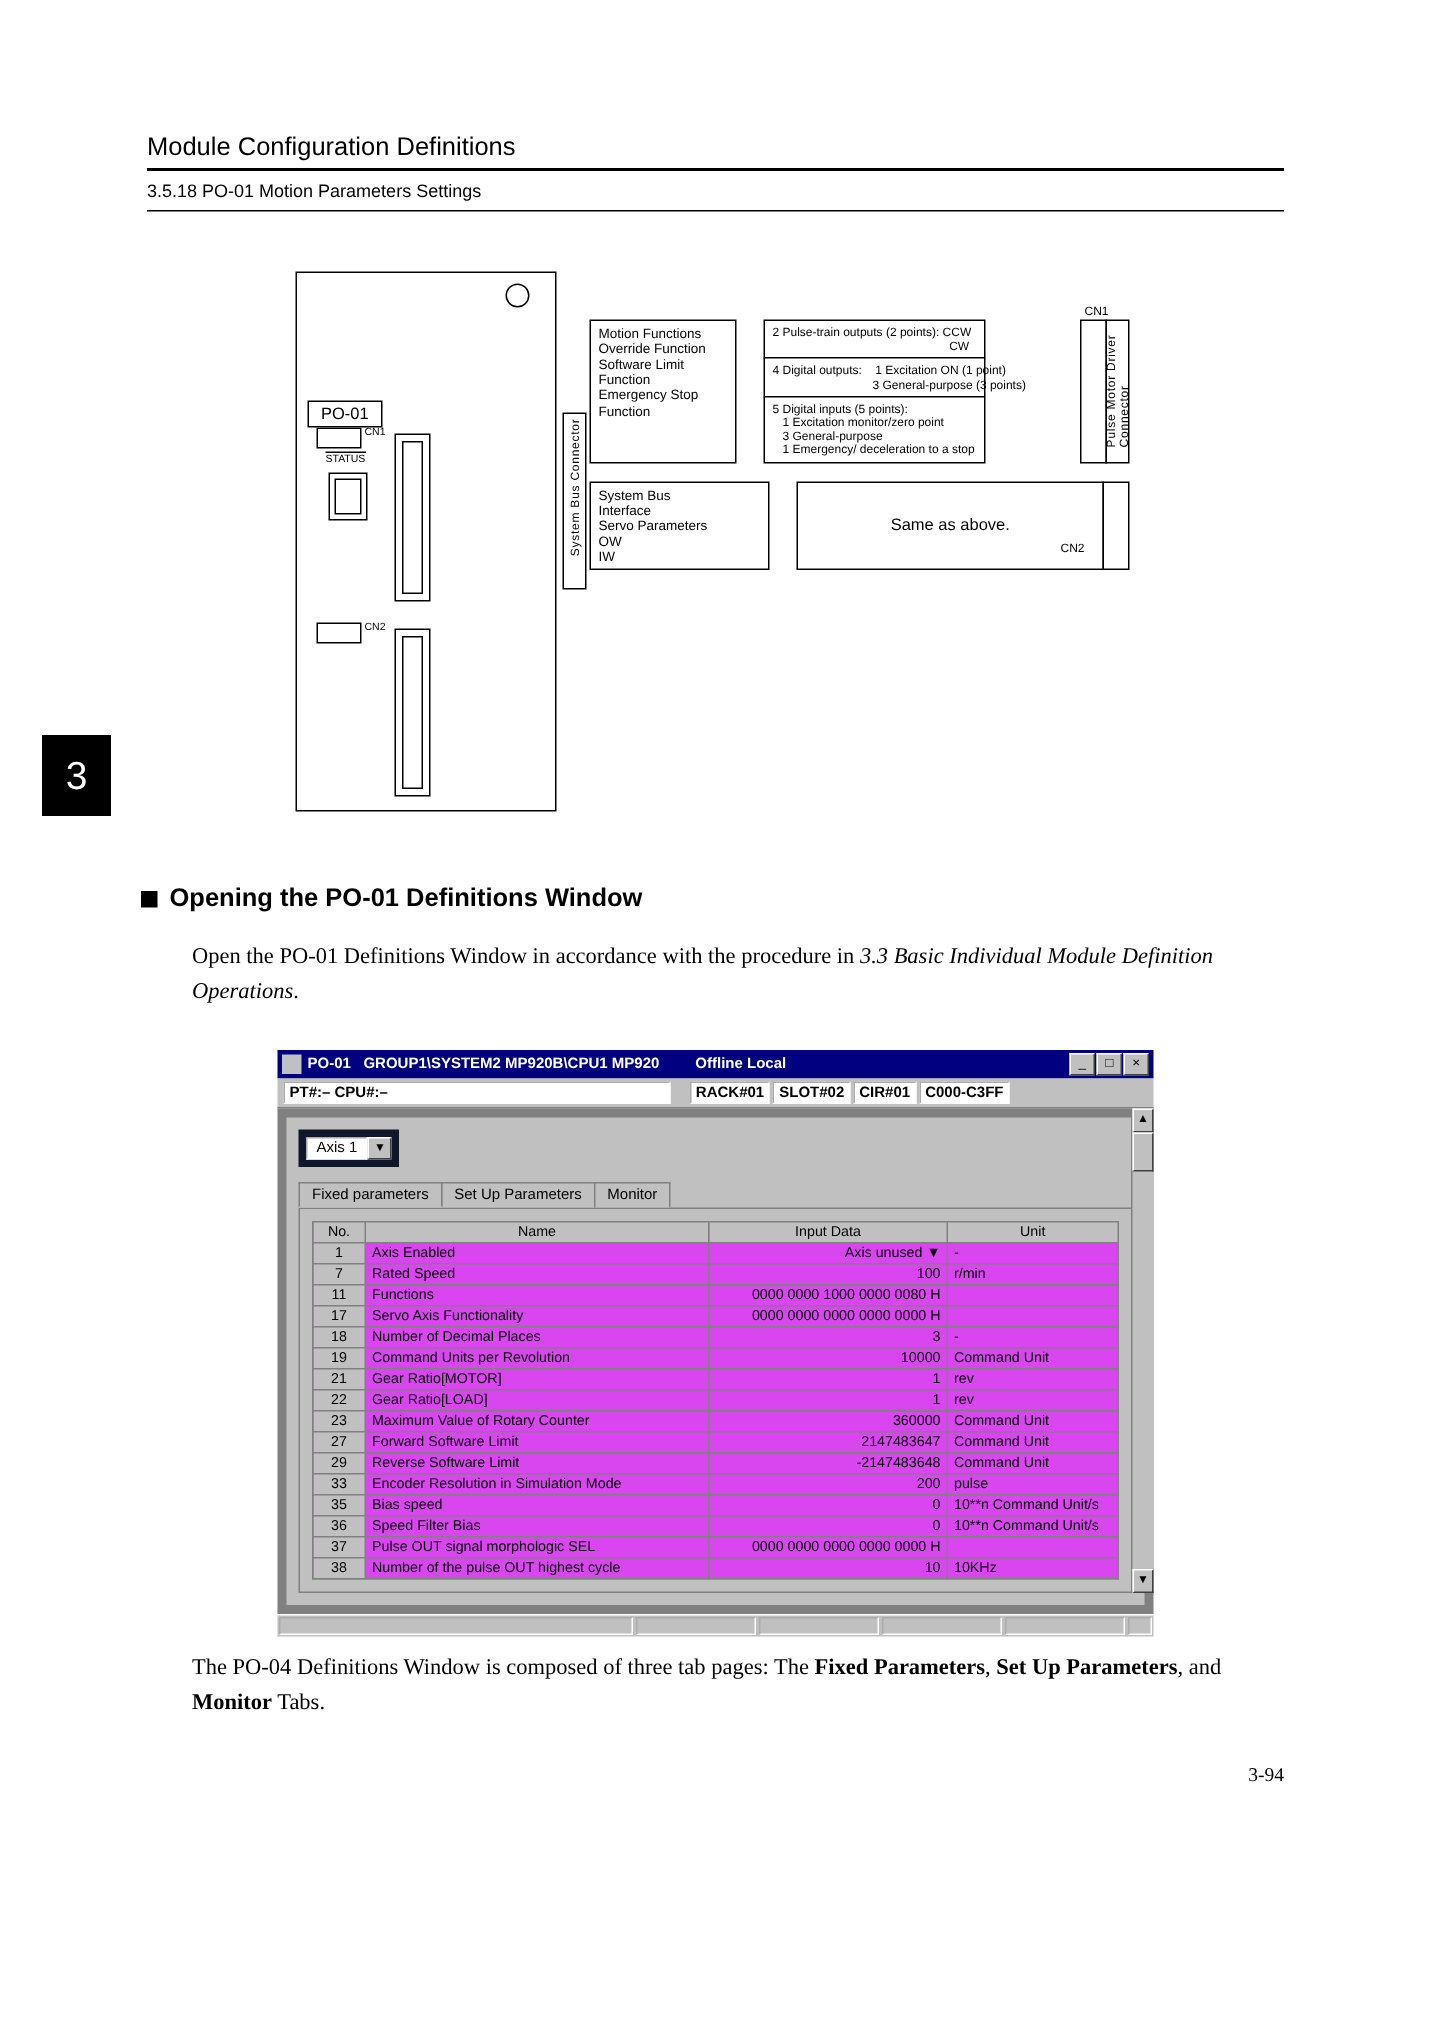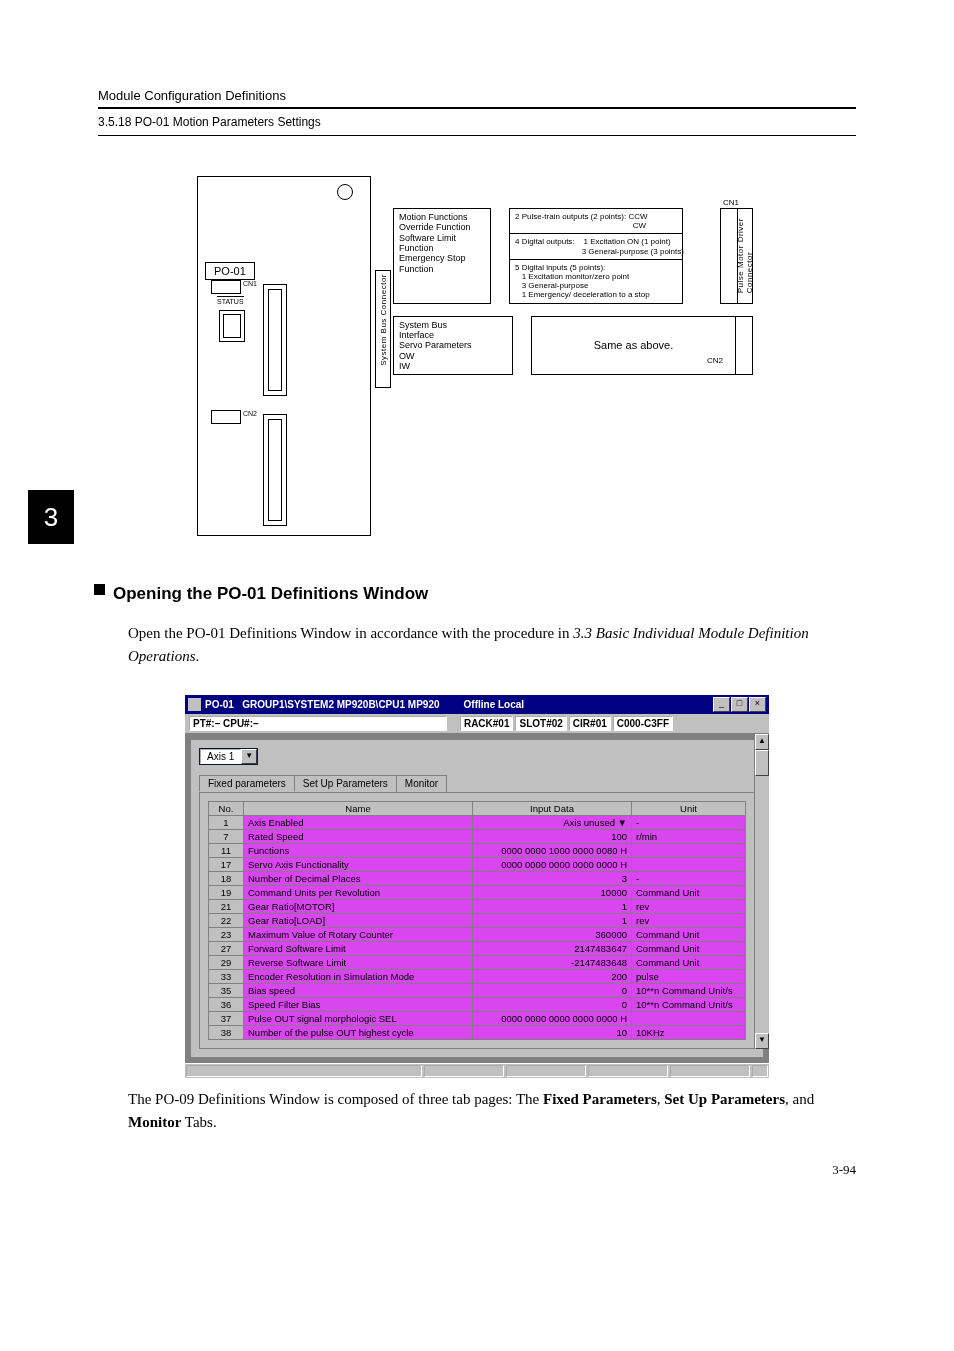--- a/index.html
+++ b/index.html
@@ -1,54 +1,54 @@
 <!DOCTYPE html>
 <html><head>
 <meta charset="utf-8">
 <style>
   html,body{margin:0;padding:0;background:#fff;font-family:"Times New Roman",serif;color:#000}
   .page{width:954px;min-height:1351px;margin:0 auto;position:relative;box-sizing:border-box;padding:88px 98px 40px 98px}
-  .running-head{font-family:Arial,Helvetica,sans-serif;font-size:13px;margin-bottom:4px}
+  .running-head{font-family:Arial,Helvetica,sans-serif;font-size:17px;margin-bottom:4px}
   .hr-thick{border:none;border-top:2px solid #000;margin:0 0 6px 0}
   .hr-thin{border:none;border-top:1px solid #000;margin:0 0 28px 0}
   .subhead{font-family:Arial,Helvetica,sans-serif;font-size:12px;margin-bottom:6px}
   .chapter-tab{position:absolute;left:28px;top:490px;width:46px;height:54px;background:#000;color:#fff;font-family:Arial,Helvetica,sans-serif;font-size:26px;display:flex;align-items:center;justify-content:center}
   
   .diagram{width:560px;margin:0 auto 36px auto;font-family:Arial,Helvetica,sans-serif;font-size:9px;position:relative;height:384px}
   .mod-outline{position:absolute;left:0;top:12px;width:172px;height:358px;border:1px solid #000}
   .mod-label{position:absolute;left:8px;top:98px;border:1px solid #000;padding:2px 8px;font-size:11px;background:#fff}
   .mod-screw{position:absolute;width:14px;height:14px;border:1px solid #000;border-radius:50%}
   .mod-tab{position:absolute;border:1px solid #000;width:28px;height:12px;background:#fff}
   .mod-conn{position:absolute;border:1px solid #000;width:22px;height:112px;left:22px;background:#fff}
   .mod-conn::after{content:"";position:absolute;inset:4px;border:1px solid #000}
   .mod-vertbox{position:absolute;border:1px solid #000;width:14px;text-align:center}
   .vtext{writing-mode:vertical-rl;transform:rotate(180deg);font-size:8px;letter-spacing:.5px;display:inline-block;padding:3px 0}
   .dia-pane{position:absolute;left:196px;top:44px;width:360px}
   .dia-box{border:1px solid #000;padding:3px 5px;line-height:1.15;background:#fff;box-sizing:border-box}
   .dia-row{display:flex;align-items:stretch}
-  .dia-rt{width:174px}
+  .dia-rt{width:148px}
   .dia-cn{border:1px solid #000;width:16px;margin-left:-1px;display:flex;align-items:center;justify-content:center}
   .cn-lbl{position:absolute;font-size:8px}
   .dia-vcol{border:1px solid #000;width:14px;margin-left:-1px;display:flex;align-items:center;justify-content:center}
   
-  .sec-h{font-family:Arial,Helvetica,sans-serif;font-size:17px;margin:0 0 18px 0;display:flex;align-items:flex-start}
+  .sec-h{font-family:Arial,Helvetica,sans-serif;font-size:17px;margin:0 0 18px 0;display:flex;align-items:center}
   .sec-h .bullet{width:11px;height:11px;background:#000;margin-right:8px}
   .body-text{font-size:15px;line-height:1.55;margin:0 0 26px 0;padding-left:30px}
   .body-text .ital{font-style:italic}
   
   .scr{width:584px;margin:0 auto 10px auto;font-family:"MS Sans Serif",Tahoma,Arial,sans-serif;font-size:10px;color:#000}
   .scr-title{background:#000080;color:#fff;display:flex;align-items:center;padding:2px 3px}
   .scr-title .t-icon{width:13px;height:13px;background:#c0c0c0;margin-right:4px}
   .scr-title .t-gap{flex:1}
   .scr-title .btn{width:15px;height:13px;background:#c0c0c0;border:1px solid #fff;border-right-color:#404040;border-bottom-color:#404040;margin-left:1px;font-size:9px;line-height:11px;text-align:center;color:#000}
   .scr-info{background:#c0c0c0;display:flex;padding:2px 4px;border-bottom:1px solid #808080}
   .scr-info .field{border:1px inset #fff;background:#fff;padding:1px 3px;margin-right:2px}
   .scr-work{background:#808080;padding:6px;position:relative}
   .scr-inner{background:#c0c0c0;padding:8px}
-  .scr-dd{display:inline-flex;border:1px solid #0f172a}
+  .scr-dd{display:inline-flex;border:5px solid #0f172a}
   .scr-dd .dd-v{background:#fff;padding:1px 6px;border:1px inset #fff}
   .scr-dd .dd-b{width:14px;background:#c0c0c0;border:1px solid #fff;border-right-color:#404040;border-bottom-color:#404040;text-align:center;font-size:8px;line-height:12px}
   .tabs{display:flex;margin-top:10px}
   .tab{border:1px solid #808080;border-bottom:none;padding:2px 8px;background:#c0c0c0;margin-right:-1px;font-size:10px}
   .tab.active{background:#c0c0c0;border-bottom:1px solid #c0c0c0;position:relative;z-index:2}
   .tabpage{border:1px solid #808080;background:#c0c0c0;padding:8px}
   table.grid{border-collapse:collapse;width:100%;background:#d946ef;font-size:9.5px}
   table.grid th,table.grid td{border:1px solid #808080;padding:1px 4px;text-align:left;white-space:nowrap}
   table.grid th{background:#c0c0c0;text-align:center;font-weight:normal}
   table.grid td.num{background:#c0c0c0;text-align:center;width:26px}
@@ -295,17 +295,17 @@
       <div style="flex:3"></div>
         <div></div>
         <div></div>
         <div></div>
         <div></div>
         <div style="flex:0 0 14px"></div>
     </div>
   </div>
 
   <p class="body-text" style="margin-top:8px">
-    <span>The PO-09 Definitions Window is composed of three tab pages: The </span><b>Fixed Parameters</b><span>, </span><b>Set Up Parameters</b><span>, and </span><b>Monitor</b><span> Tabs.</span>
+    <span>The PO-04 Definitions Window is composed of three tab pages: The </span><b>Fixed Parameters</b><span>, </span><b>Set Up Parameters</b><span>, and </span><b>Monitor</b><span> Tabs.</span>
   </p>
 
   <div class="footer-pg">3-94</div>
 </div>
 
 </body></html>

